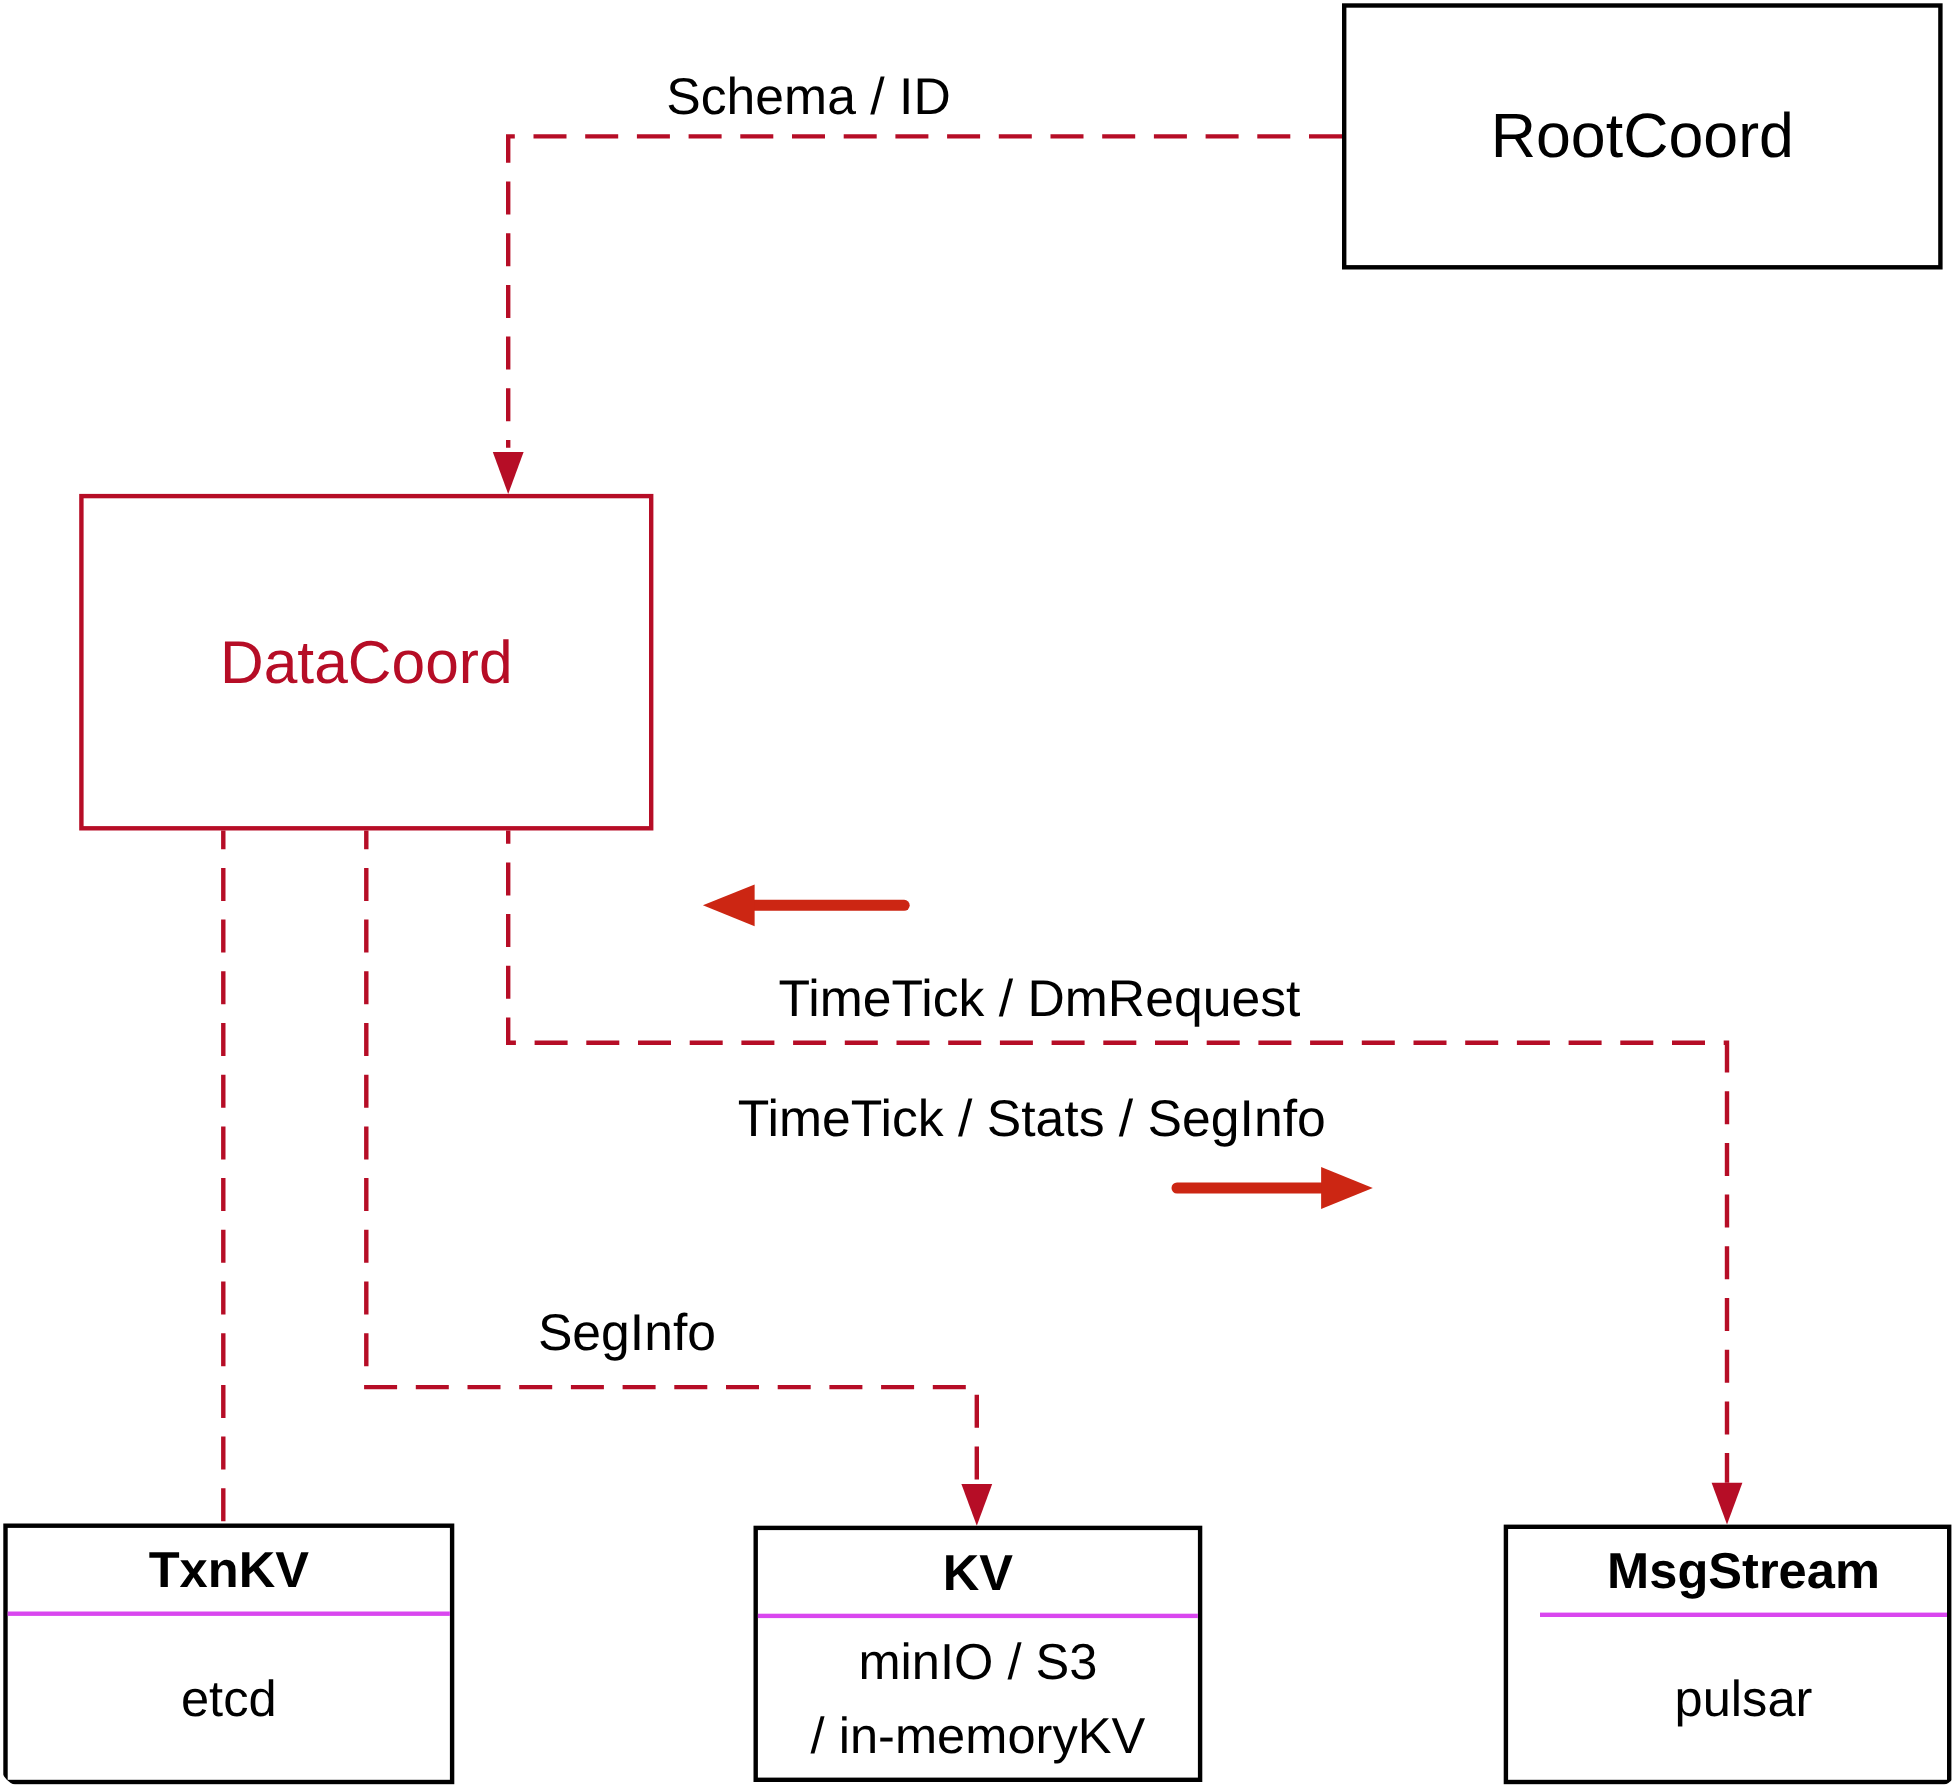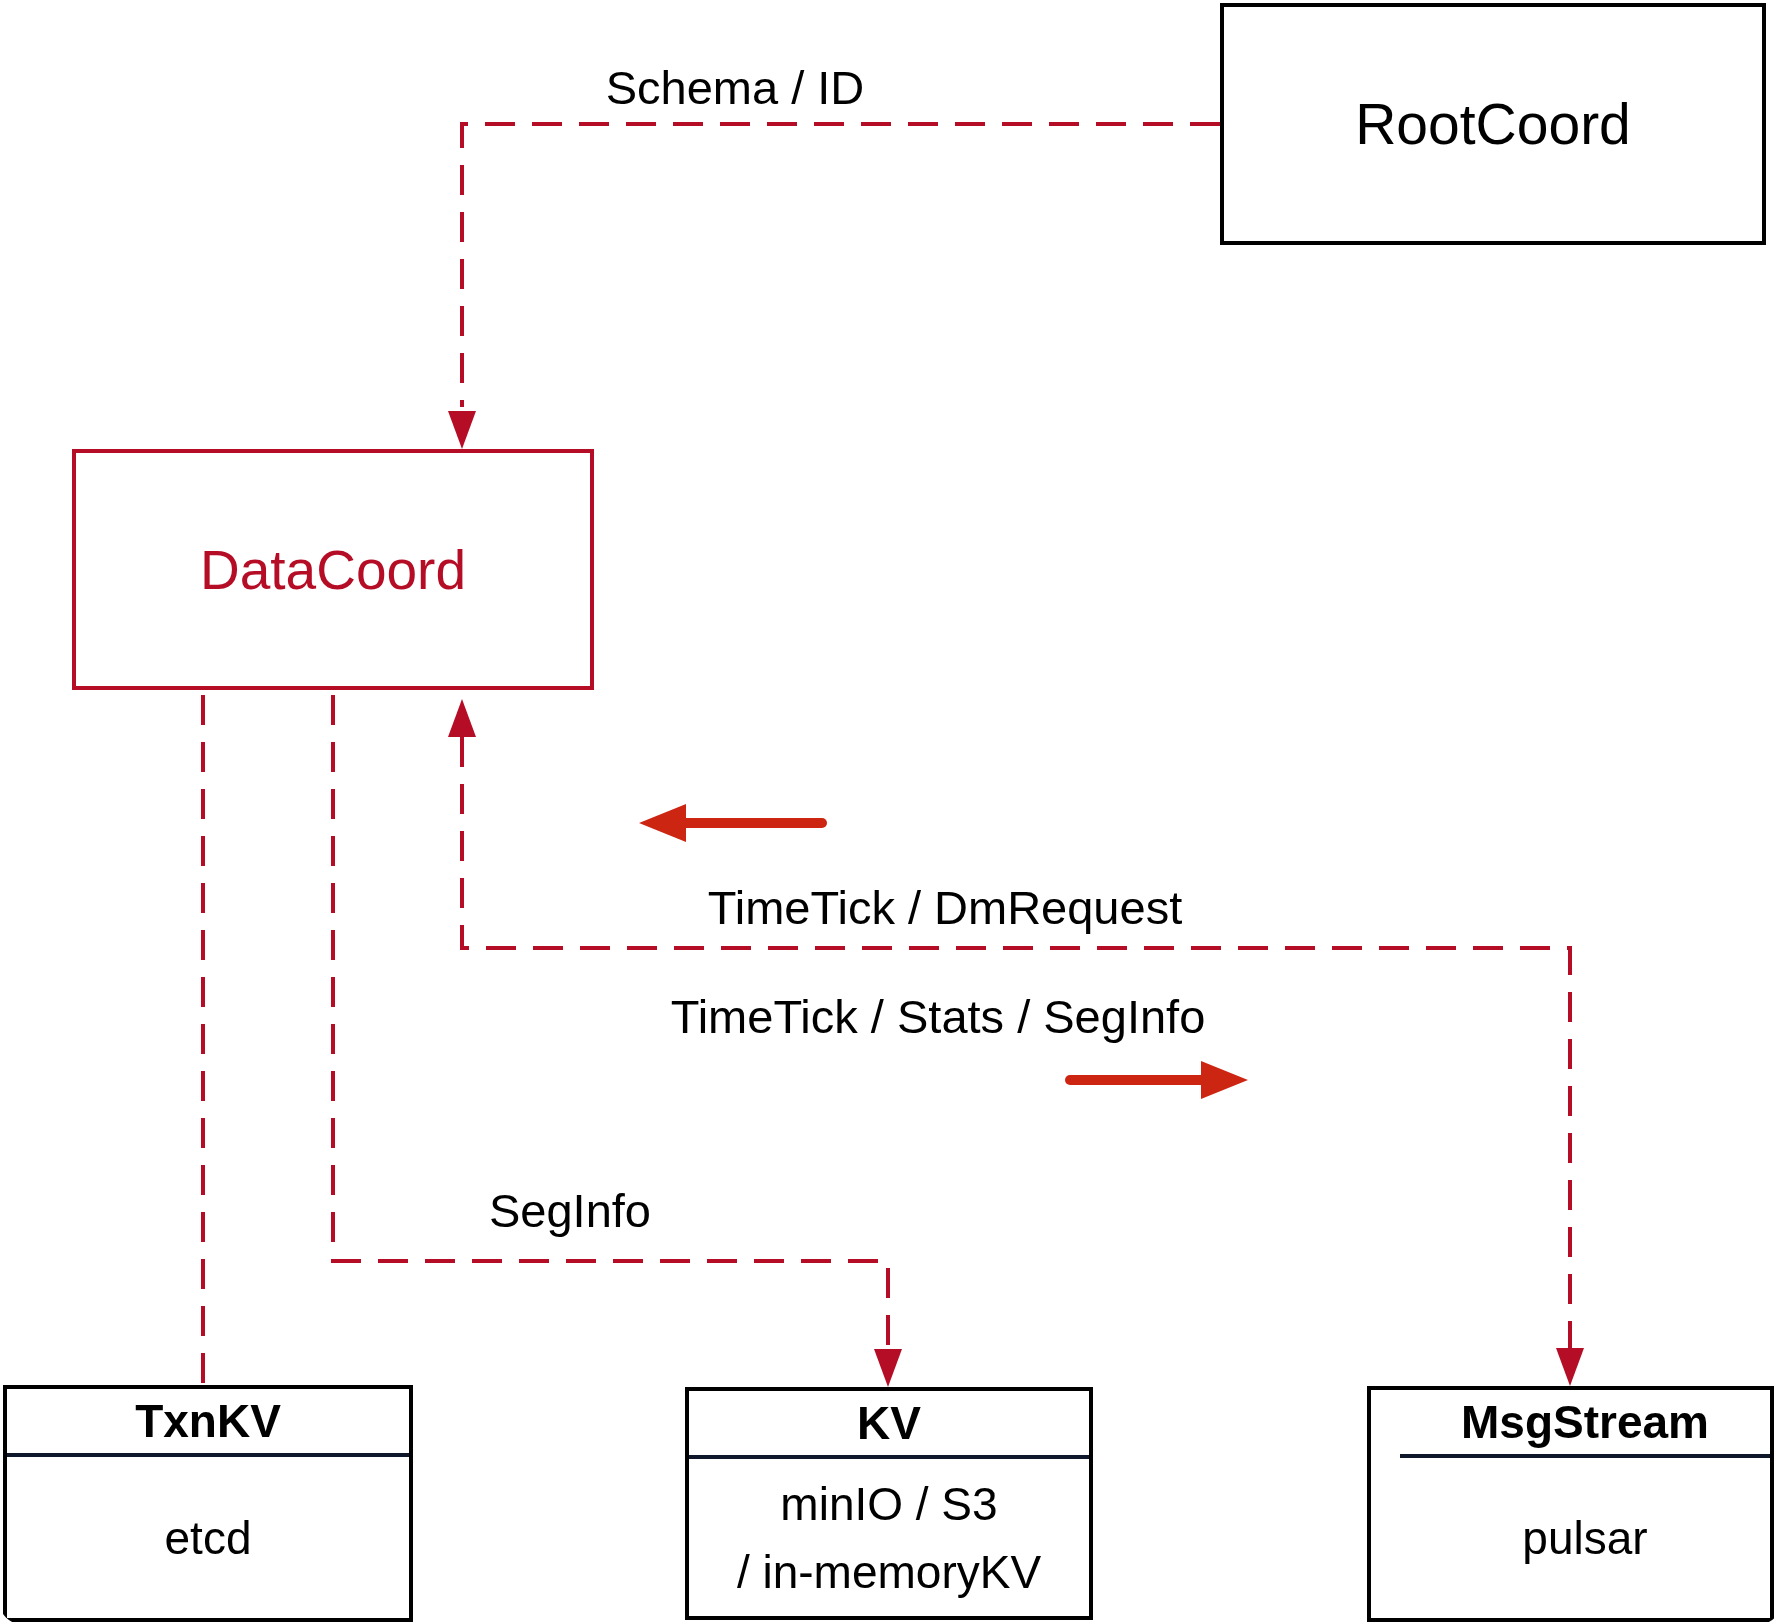--- a/index.html
+++ b/index.html
@@ -25,40 +25,40 @@
     align-items: center;
     justify-content: center;
     background: #ffffff;
   }
   .rootcoord {
     left: 1220px; top: 3px; width: 546px; height: 242px;
     border: 4px solid #000000;
     font-size: 57px;
   }
   .datacoord {
-    left: 72px; top: 449px; width: 522px; height: 241px;
+    left: 72px; top: 449px; width: 522px; height: 306px;
     border: 4px solid #b60d26;
     color: #b60d26;
     font-size: 55px;
   }
   .tbox {
     position: absolute;
     box-sizing: border-box;
     border: 4px solid #000000;
     background: #ffffff;
     display: flex;
     flex-direction: column;
   }
   .txnkv     { left: 3px;    top: 1385px; width: 410px; height: 237px; }
   .kv        { left: 685px;  top: 1387px; width: 408px; height: 233px; }
   .msgstream { left: 1367px; top: 1386px; width: 407px; height: 236px; padding-left: 29px; }
   .thead {
     box-sizing: border-box;
-    height: 68px;
-    border-bottom: 4px solid #0f172a;
+    height: 80px;
+    border-bottom: 4px solid #d946ef;
     display: flex;
     align-items: center;
     justify-content: center;
     font-weight: 700;
     font-size: 46px;
     text-align: center;
   }
   .tbody {
     flex: 1;
     display: flex;

